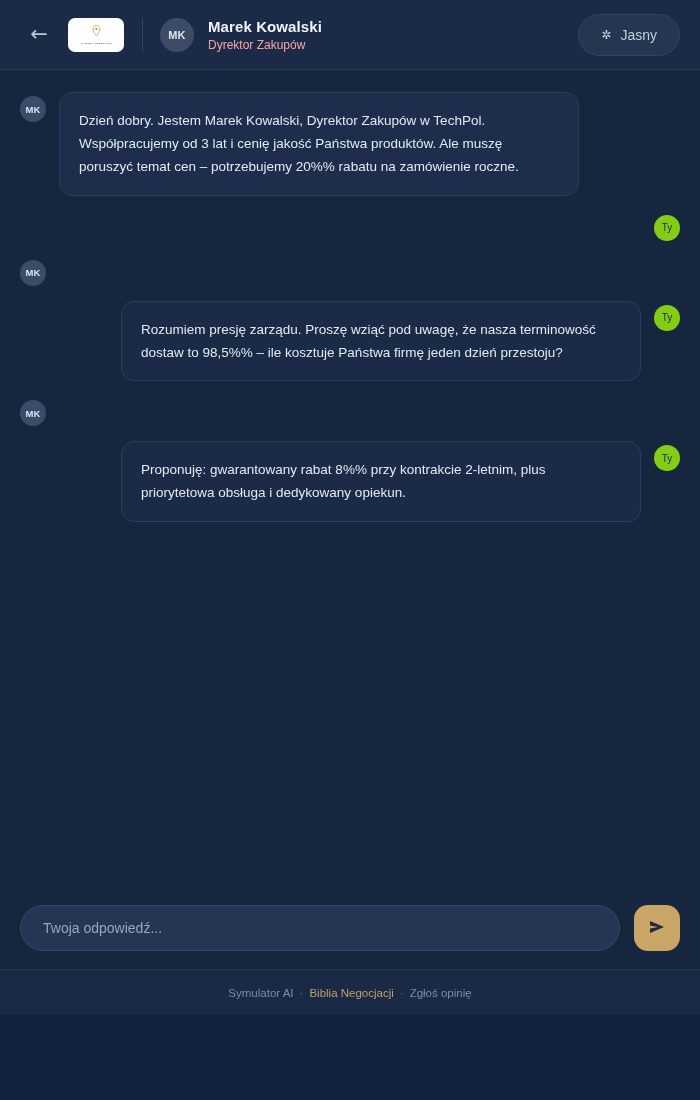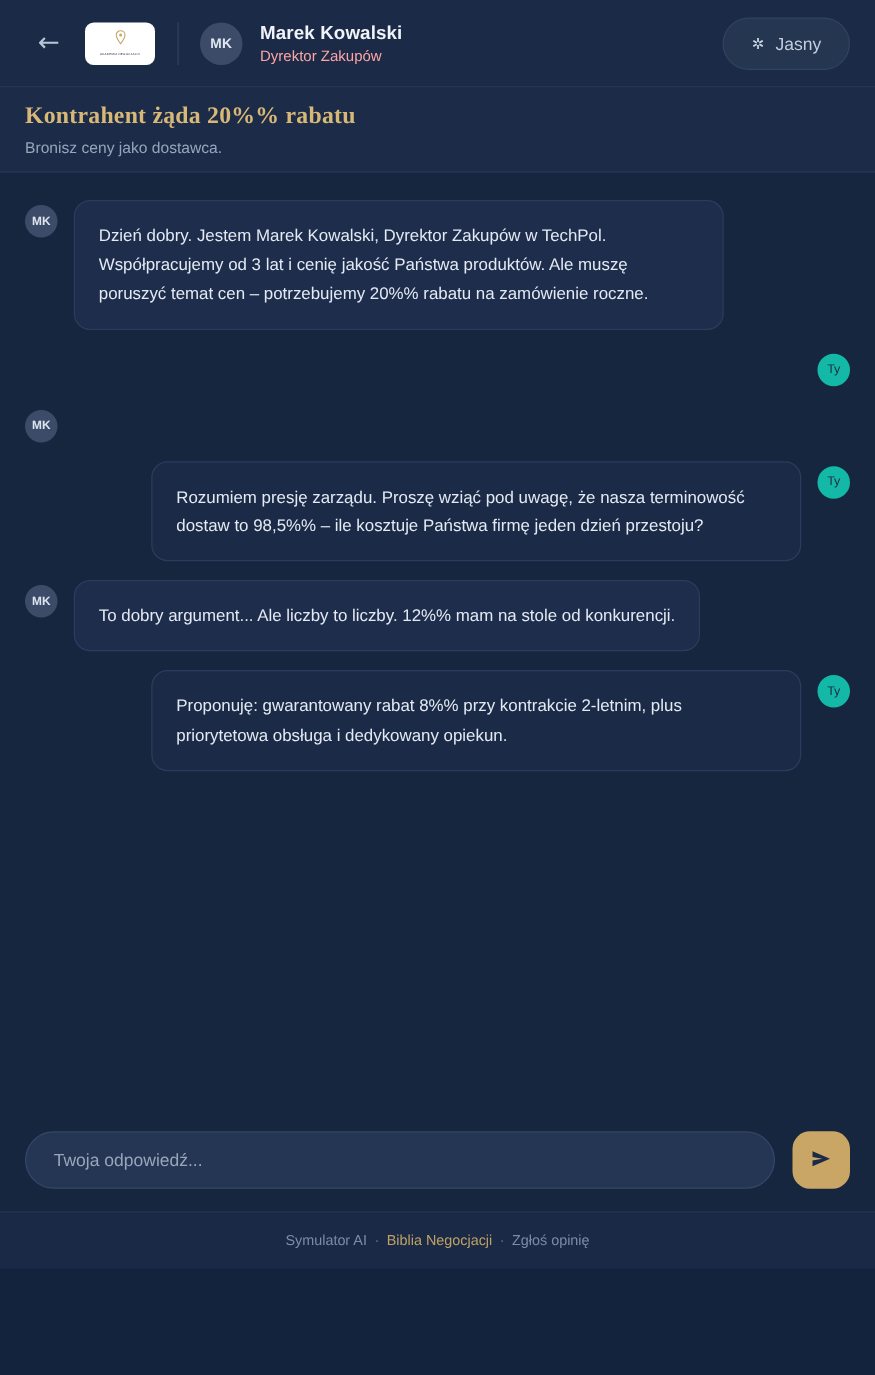--- a/index.html
+++ b/index.html
@@ -156,21 +156,21 @@
   .av {
     width: 26px; height: 26px;
     border-radius: 50%;
     font-size: 9.5px;
     font-weight: bold;
     display: flex; align-items: center; justify-content: center;
     flex: 0 0 26px;
     margin-top: 4px;
   }
   .av.them { background: #3c4c68; color: #dde4ef; }
-  .av.me   { background: #14b8a6; color: #1b2a46; font-weight: normal; font-size: 10px; }
+  .av.me   { background: #84cc16; color: #1b2a46; font-weight: normal; font-size: 10px; }
 
   .bubble {
     max-width: 520px;
     border-radius: 13px;
     padding: 16px 19px;
     font-size: 13.5px;
     line-height: 1.72;
     color: #e4eaf3;
   }
   .bubble.them { background: #1d2d4b; border: 1px solid #2b3d5e; }
@@ -254,43 +254,38 @@
       <div class="hdr-name">Marek Kowalski</div>
       <div class="hdr-role">Dyrektor Zakupów</div>
     </div>
 
     <button class="theme-btn">
       <span class="sun">✲</span>
       <span>Jasny</span>
     </button>
   </div>
 
-  <div class="scenario">
-    <div class="scenario-title">Kontrahent żąda 20%% rabatu</div>
-    <div class="scenario-sub">Bronisz ceny jako dostawca.</div>
-  </div>
 
   <div class="chat" id="chat-list">
       <div class="row them">
         <div class="av them">MK</div>
         <div class="bubble them">Dzień dobry. Jestem Marek Kowalski, Dyrektor Zakupów w TechPol. Współpracujemy od 3 lat i cenię jakość Państwa produktów. Ale muszę poruszyć temat cen – potrzebujemy 20%% rabatu na zamówienie roczne.</div>
       </div>
       <div class="row me">
         <div class="av me">Ty</div>
       </div>
       <div class="row them">
         <div class="av them">MK</div>
       </div>
       <div class="row me">
         <div class="bubble me">Rozumiem presję zarządu. Proszę wziąć pod uwagę, że nasza terminowość dostaw to 98,5%% – ile kosztuje Państwa firmę jeden dzień przestoju?</div>
         <div class="av me">Ty</div>
       </div>
       <div class="row them">
         <div class="av them">MK</div>
-        <div class="bubble them">To dobry argument... Ale liczby to liczby. 12%% mam na stole od konkurencji.</div>
       </div>
       <div class="row me">
         <div class="bubble me">Proponuję: gwarantowany rabat 8%% przy kontrakcie 2-letnim, plus priorytetowa obsługa i dedykowany opiekun.</div>
         <div class="av me">Ty</div>
       </div>
     </div>
 
   <div class="composer">
     <input type="text" placeholder="Twoja odpowiedź..." style="">
     <button class="send-btn">

